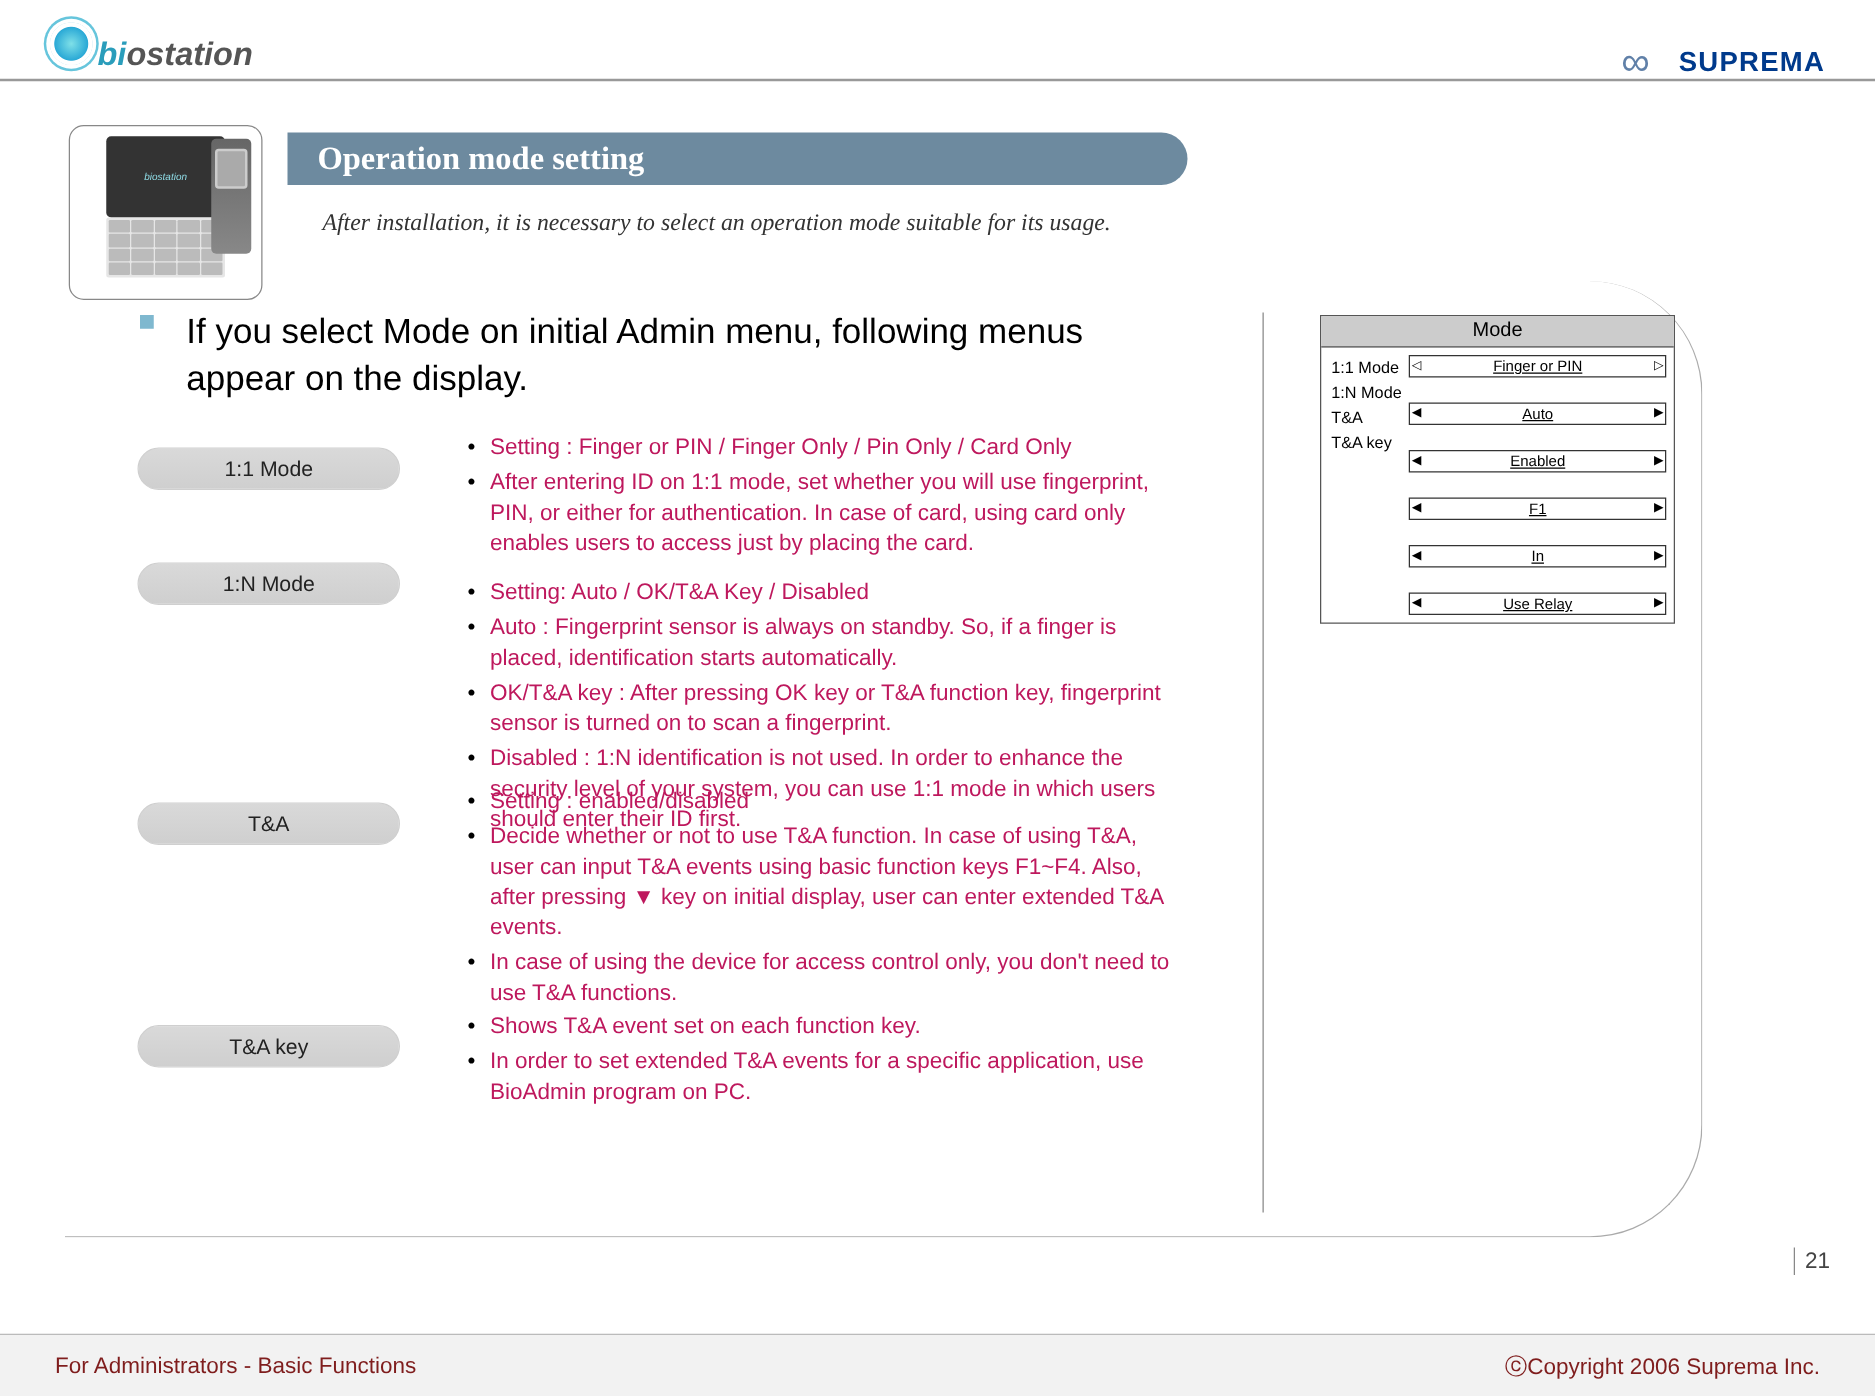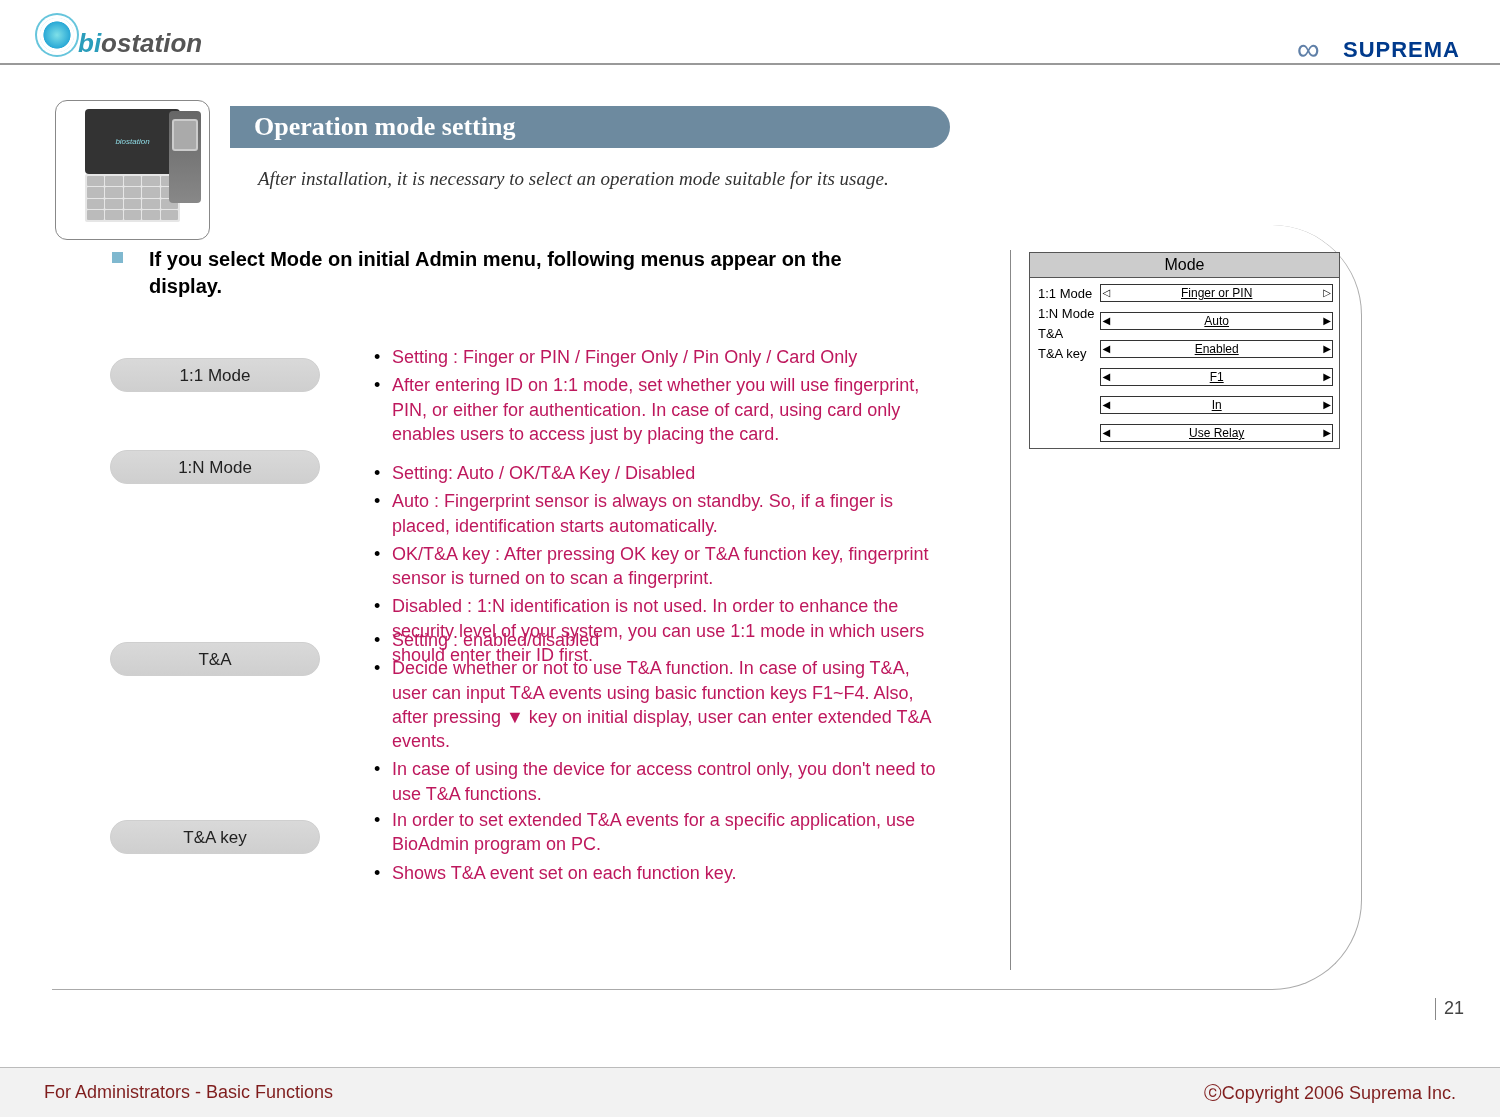--- a/index.html
+++ b/index.html
@@ -19,33 +19,33 @@
 .device-sensor { width:32px; height:92px; background:linear-gradient(#666,#888); border-radius:4px; position:absolute; right:8px; top:10px; display:flex; align-items:flex-start; justify-content:center; padding-top:8px; }
 .device-sensor::before{ content:''; width:22px; height:28px; border:2px solid #ccc; border-radius:3px; background:#aaa; }
 
 .banner { position:absolute; left:230px; top:106px; width:720px; height:42px; background:#6d8a9f; border-top-right-radius:22px; border-bottom-right-radius:22px; color:#fff; font-size:26px; font-weight:bold; padding-left:24px; display:flex; align-items:center; font-family: "Times New Roman", serif;}
 .subtitle { position:absolute; left:258px; top:168px; font-style:italic; font-size:19px; color:#333; font-family: "Times New Roman", serif; }
 
 .content-frame { position:absolute; left:52px; top:225px; width:1310px; height:765px; border-right:1px solid #aaa; border-bottom:1px solid #aaa; border-bottom-right-radius:90px; border-top-right-radius:90px;}
 
 .intro-row { position:absolute; left:112px; top:246px; display:flex; align-items:flex-start; gap:26px; width:780px;}
 .blue-square { width:11px; height:11px; background:#7fb8cf; margin-top:6px; flex-shrink:0; }
-.intro-text { font-weight:bold; font-size:20px; line-height:1.35; color:#000; }
+.intro-text { font-weight:normal; font-size:28px; line-height:1.35; color:#000; }
 
 .pill { position:absolute; width:210px; height:34px; border-radius:18px; background:linear-gradient(#d9d9d9,#cfcfcf); text-align:center; line-height:34px; font-size:17px; color:#222; border:1px solid #cfcfcf; }
 
 .section-text { position:absolute; width:570px; font-size:18px; color:#be185d; line-height:1.35; }
 .section-text li { list-style:none; position:relative; padding-left:18px; margin-bottom:4px; }
 .section-text li::before { content:'•'; position:absolute; left:0; top:0; font-size:18px; color:#000; }
 
-.sidepanel { position:absolute; right:160px; top:252px; width:311px; border:1px solid #555; background:#fff; }
+.sidepanel { position:absolute; right:160px; top:252px; width:284px; border:1px solid #555; background:#fff; }
 .sidepanel .hd { background:#ccc; text-align:center; font-size:16px; padding:3px 0; border-bottom:1px solid #555; }
 .sidepanel .body { display:flex; padding:6px 6px 6px 8px; gap:6px; }
 .sidepanel .labels { font-size:13px; line-height:1.55; }
-.sidepanel .values { flex:1; display:flex; flex-direction:column; gap:10px; }
+.sidepanel .values { flex:1; display:flex; flex-direction:column; gap:20px; }
 .valrow { border:1px solid #333; font-size:12px; text-align:center; position:relative; padding:0 14px; height:18px; line-height:16px; text-decoration:underline; }
 .valrow::before { content:'◀'; position:absolute; left:1px; top:0; font-size:10px; }
 .valrow::after  { content:'▶'; position:absolute; right:1px; top:0; font-size:10px; }
 .valrow.light::before { content:'◁'; }
 .valrow.light::after  { content:'▷'; }
 
 .vline { position:absolute; left:1010px; top:250px; width:0; border-left:1px solid #888; height:720px; }
 
 .footer { position:absolute; bottom:0; left:0; right:0; height:50px; border-top:1px solid #bbb; background:#f2f2f2; display:flex; justify-content:space-between; align-items:center; padding:0 44px; font-size:18px; color:#7f1d1d;}
 .pagenum { position:absolute; right:36px; top:998px; font-size:18px; color:#444; }
@@ -114,22 +114,22 @@
   <li>Auto : Fingerprint sensor is always on standby. So, if a finger is placed, identification starts automatically.</li>
   <li>OK/T&amp;A key : After pressing OK key or T&amp;A function key, fingerprint sensor is turned on to scan a fingerprint.</li>
   <li>Disabled : 1:N identification is not used. In order to enhance the security level of your system, you can use 1:1 mode in which users should enter their ID first.</li>
 </ul>
 <ul class="section-text" style="left:374px; top:628px;">
   <li>Setting : enabled/disabled</li>
   <li>Decide whether or not to use T&amp;A function. In case of using T&amp;A, user can input T&amp;A events using basic function keys F1~F4. Also, after pressing ▼ key on initial display, user can enter extended T&amp;A events.</li>
   <li>In case of using the device for access control only, you don't need to use T&amp;A functions.</li>
 </ul>
 <ul class="section-text" style="left:374px; top:808px;">
+  <li>Shows T&amp;A event set on each function key.</li>
   <li>In order to set extended T&amp;A events for a specific application, use BioAdmin program on PC.</li>
-  <li>Shows T&amp;A event set on each function key.</li>
 </ul>
 
 <div class="vline"></div>
 
 <div class="sidepanel">
   <div class="hd">Mode</div>
   <div class="body">
     <div class="labels">
       <div>1:1 Mode</div>
       <div>1:N Mode</div>

